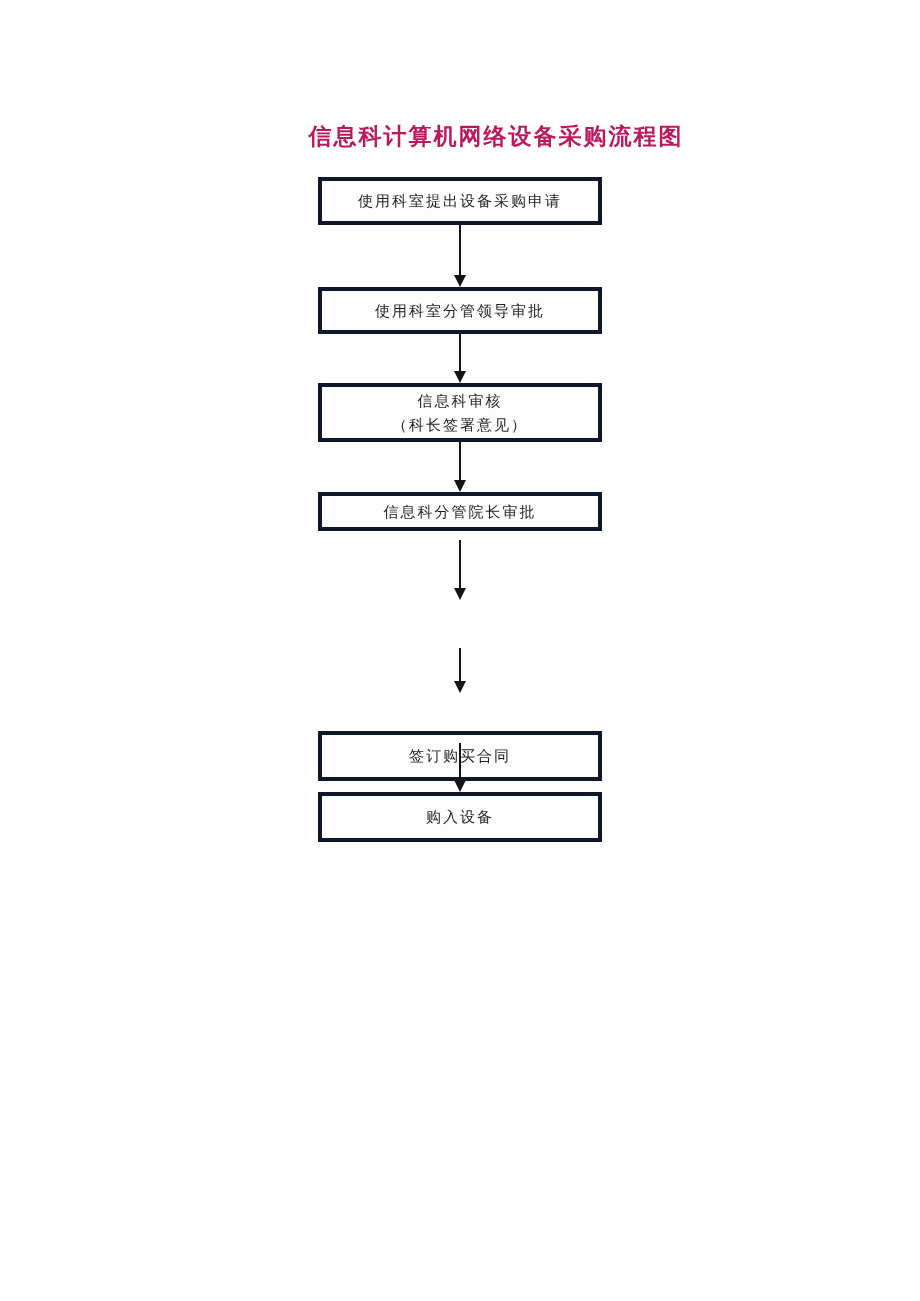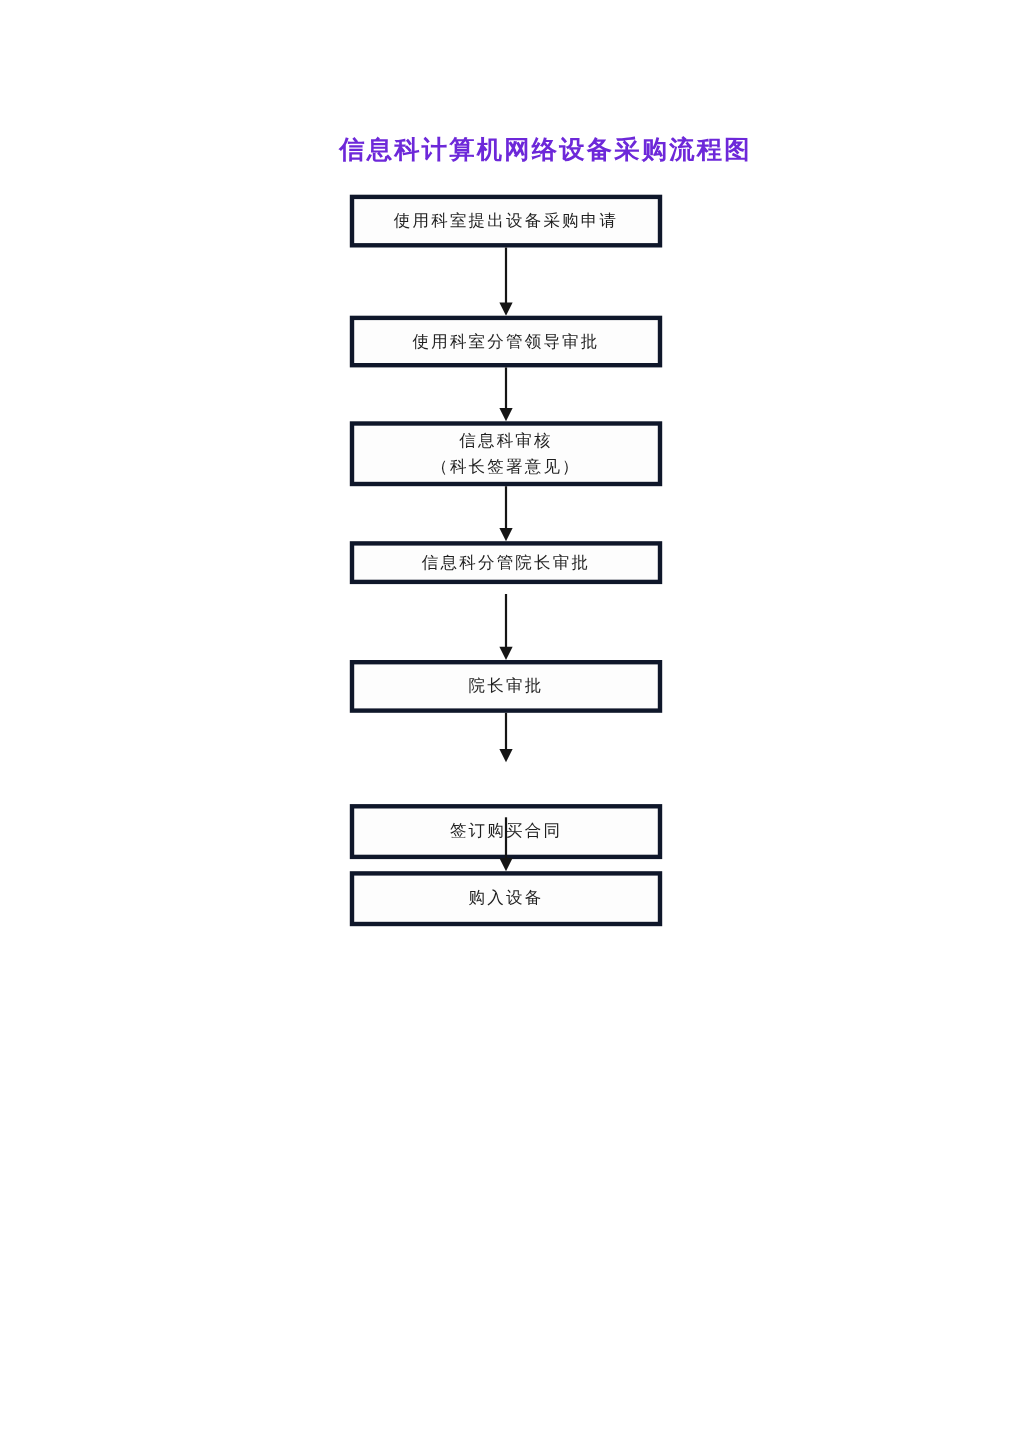--- a/index.html
+++ b/index.html
@@ -20,21 +20,21 @@
     top: 121px;
     left: 0;
     width: 920px;
     box-sizing: border-box;
     padding-left: 72px;
     margin: 0;
     text-align: center;
     font-size: 23px;
     font-weight: bold;
     letter-spacing: 2px;
-    color: #6d28d9;
+    color: #be185d;
   }
   .flow-box {
     position: absolute;
     left: 318px;
     width: 284px;
     box-sizing: border-box;
     border: 4px solid #0f172a;
     background: #fdfdfd;
     display: flex;
     align-items: center;
@@ -121,23 +121,20 @@
 
   <div class="flow-box b4">
     <span class="label">信息科分管院长审批</span>
   </div>
 
   <div class="connector c4">
     <span class="line"></span>
     <span class="head"></span>
   </div>
 
-  <div class="flow-box b5">
-    <span class="label">院长审批</span>
-  </div>
 
   <div class="connector c5">
     <span class="line"></span>
     <span class="head"></span>
   </div>
 
   <div class="flow-box b6">
     <span class="label">签订购买合同</span>
   </div>
 

